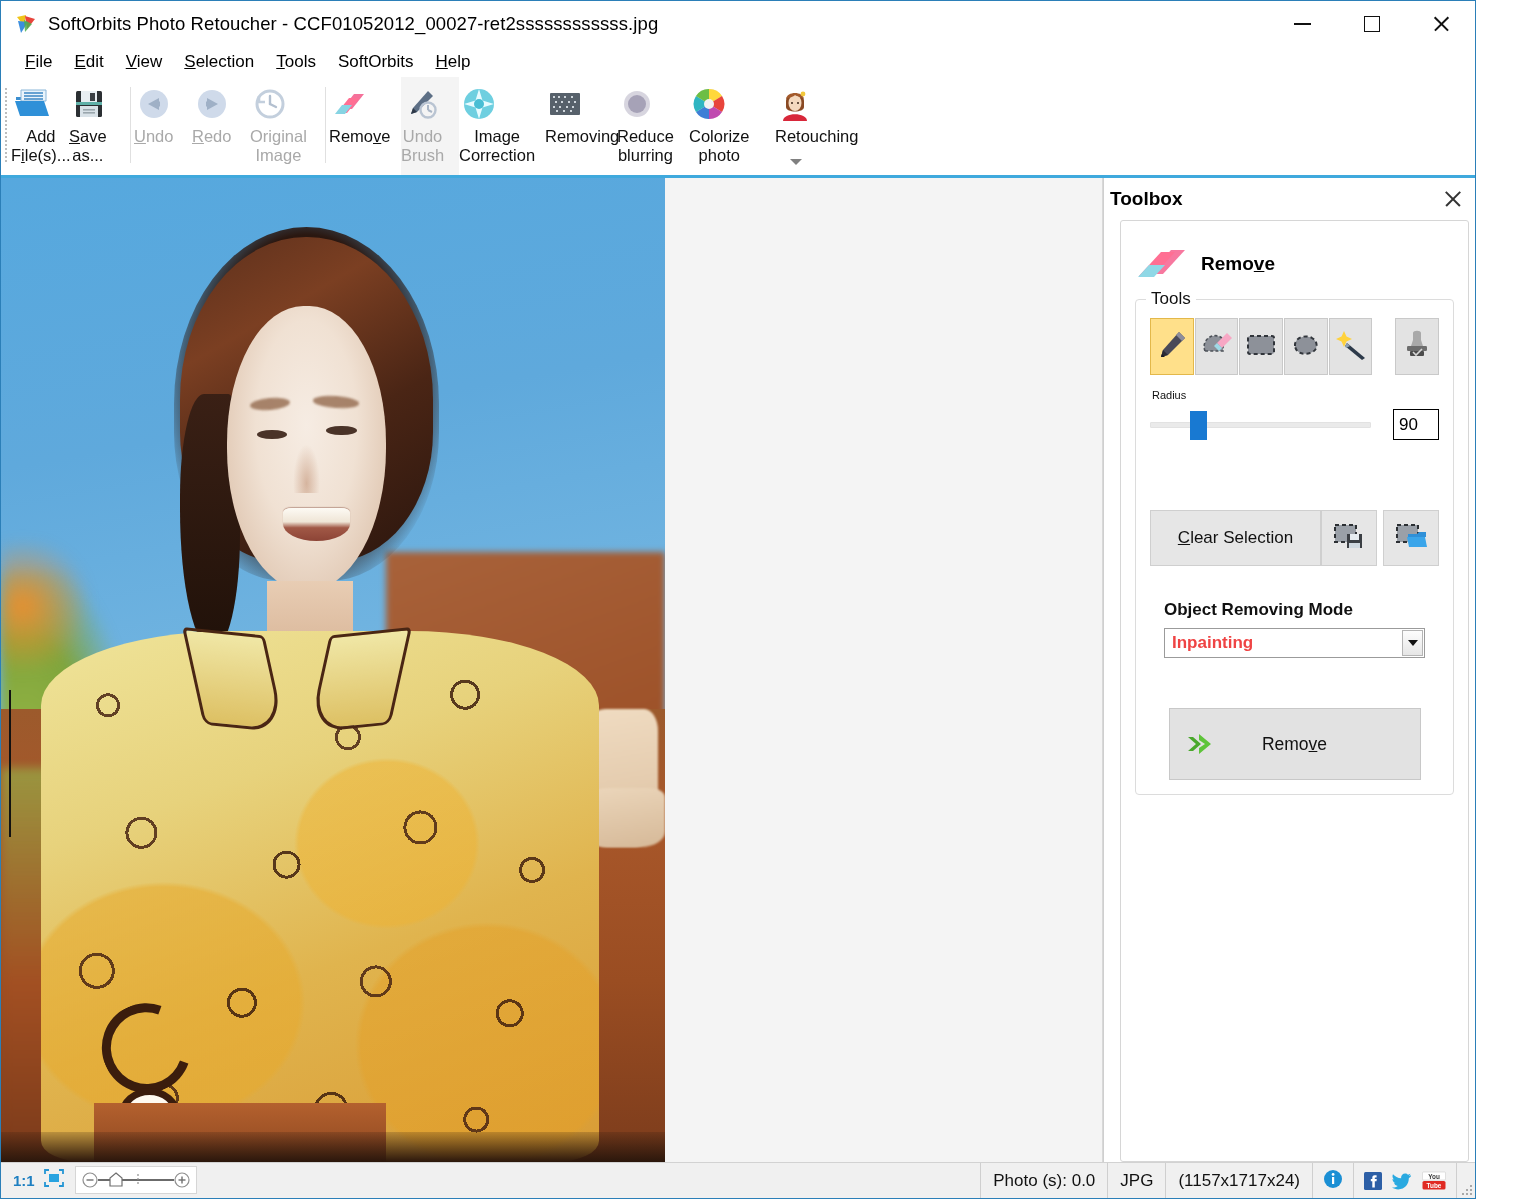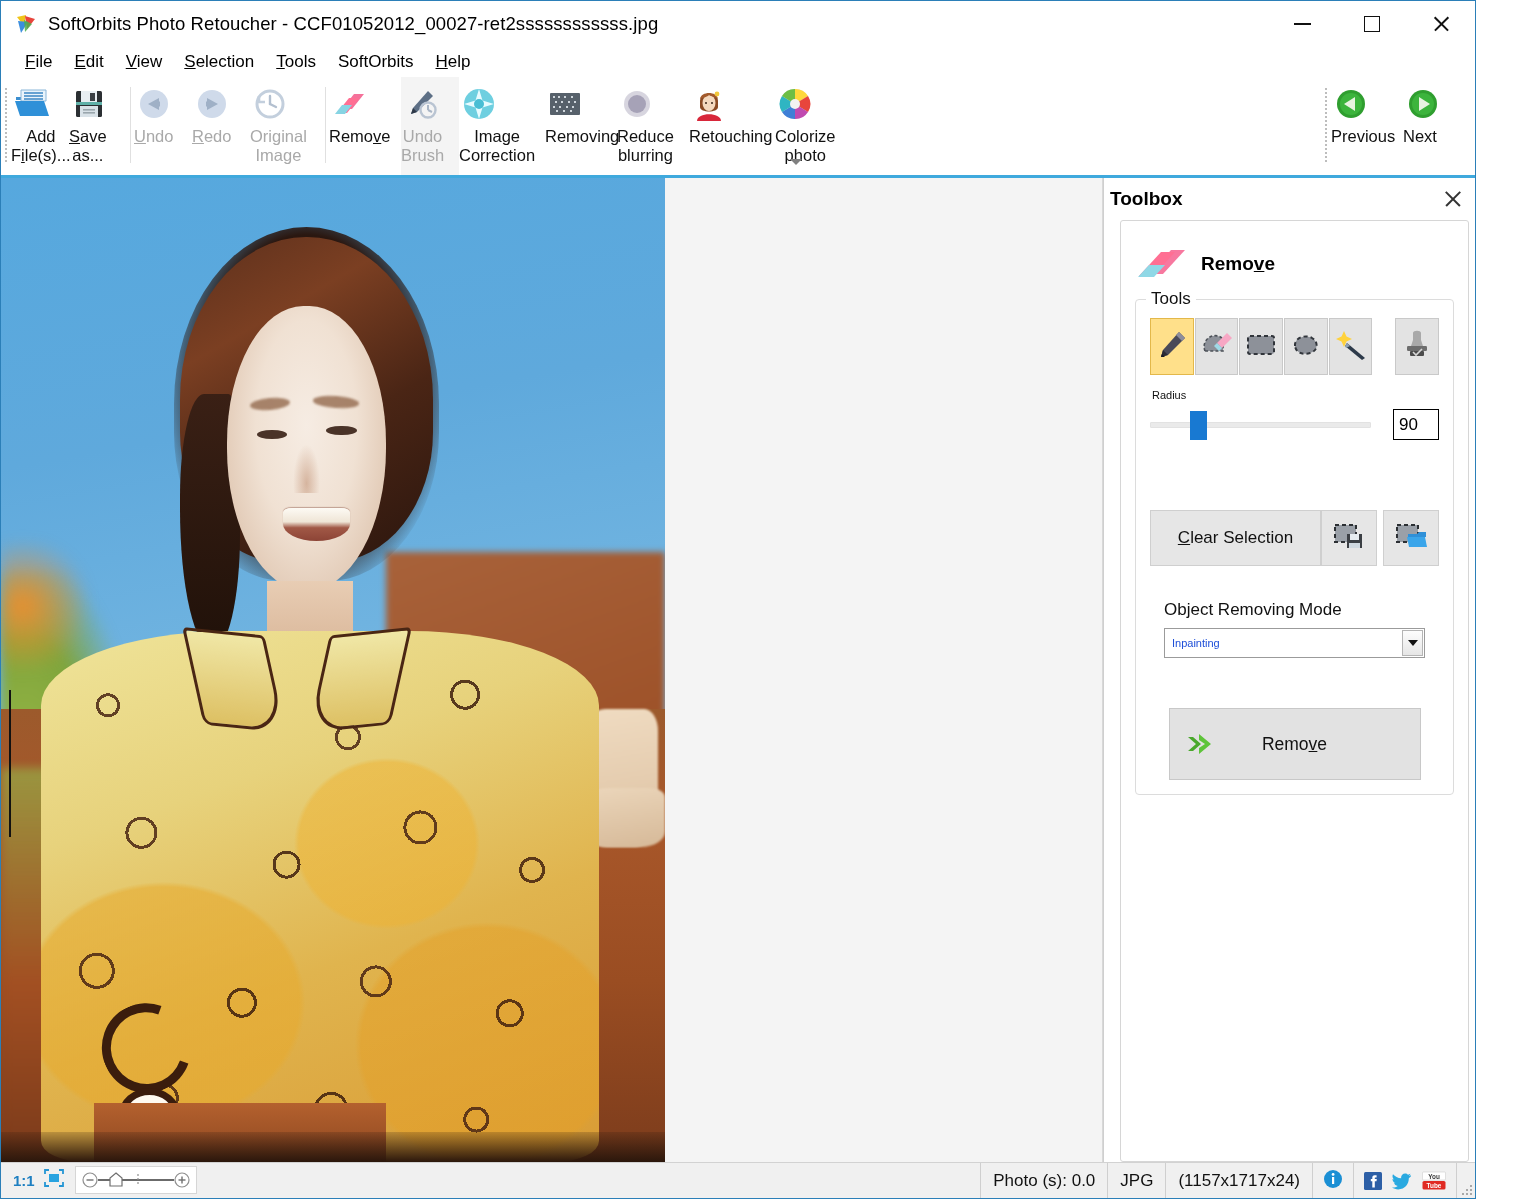--- a/index.html
+++ b/index.html
@@ -351,27 +351,27 @@
     border: 1px solid #cfcfcf; font-size: 17px; color: #111;
     display: flex; align-items: center; justify-content: center;
   }
   .clear-btn u { text-decoration: underline; }
   .sq-btns { margin-left: auto; display: flex; gap: 6px; }
   .sq-btn {
     width: 56px; height: 56px; background: #e6e6e6; border: 1px solid #cfcfcf;
     display: flex; align-items: center; justify-content: center;
   }
 
-  .mode-wrap { padding: 34px 14px 0 14px; }
+  .mode-wrap { padding: 34px 14px 0 14px; font-weight: bold; }
   .mode-lbl { font-size: 17px; color: #111; margin-bottom: 8px; }
   .combo {
     position: relative; height: 30px; border: 1px solid #9b9b9b; background: #fff;
     display: flex; align-items: center;
   }
-  .combo-text { font-size: 11px; color: #1d4ed8; padding-left: 7px; }
+  .combo-text { font-size: 17px; color: #ef4444; padding-left: 7px; }
   .combo-arrow {
     position: absolute; right: 1px; top: 1px; width: 21px; height: 26px;
     background: linear-gradient(180deg,#fdfdfd,#e6e6e6);
     border: 1px solid #b5b5b5;
     display: flex; align-items: center; justify-content: center;
   }
   .combo-arrow:after {
     content: ""; border-left: 5px solid transparent; border-right: 5px solid transparent;
     border-top: 6px solid #111;
   }
@@ -600,76 +600,51 @@
         <div class="rib-ico">
           <svg width="34" height="34" viewBox="0 0 34 34">
             <circle cx="17" cy="17" r="13" fill="#b6b3c4" opacity=".55"></circle>
             <circle cx="17" cy="17" r="9" fill="#9d99b0" opacity=".85"></circle>
           </svg>
         </div>
         <div class="rib-lbl">Reduce<br>blurring</div>
       </div>
       <div class="rib-btn xwide">
         <div class="rib-ico">
-          <svg width="32" height="34" viewBox="0 0 32 34">
-            <path d="M7 14 C7 5, 25 5, 25 14 L25 20 C25 26, 7 26, 7 20 Z" fill="#8a4a24"></path>
-            <ellipse cx="16" cy="16" rx="6.5" ry="8" fill="#f4d9bf"></ellipse>
-            <path d="M7 12 C8 4, 24 4, 25 12 C22 9, 18 10, 16 8 C13 11, 10 10, 7 12 Z" fill="#a35a2c"></path>
-            <circle cx="13" cy="16" r="1" fill="#3a2418"></circle>
-            <circle cx="19" cy="16" r="1" fill="#3a2418"></circle>
-            <path d="M4 34 C4 25, 28 25, 28 34 Z" fill="#d8273a"></path>
-            <circle cx="24" cy="7" r="2.4" fill="#f3c83c"></circle>
-          </svg>
-        </div>
-        <div class="rib-lbl">Retouching</div>
-      </div>
-      <div class="rib-btn xwide">
-        <div class="rib-ico">
           <svg width="36" height="36" viewBox="0 0 36 36">
             <circle cx="18" cy="18" r="15" fill="#dddddd"></circle>
             <path d="M18 18 L18 3 A15 15 0 0 1 31 10 Z" fill="#ffd83b"></path>
             <path d="M18 18 L31 10 A15 15 0 0 1 31 26 Z" fill="#e8453c"></path>
             <path d="M18 18 L31 26 A15 15 0 0 1 18 33 Z" fill="#c04ab0"></path>
             <path d="M18 18 L18 33 A15 15 0 0 1 5 26 Z" fill="#3f7fd6"></path>
             <path d="M18 18 L5 26 A15 15 0 0 1 5 10 Z" fill="#2fb5c2"></path>
             <path d="M18 18 L5 10 A15 15 0 0 1 18 3 Z" fill="#6dbe45"></path>
             <circle cx="18" cy="18" r="5" fill="#f2f2f2"></circle>
           </svg>
         </div>
         <div class="rib-lbl">Colorize<br>photo</div>
       </div>
+      <div class="rib-btn xwide">
+        <div class="rib-ico">
+          <svg width="32" height="34" viewBox="0 0 32 34">
+            <path d="M7 14 C7 5, 25 5, 25 14 L25 20 C25 26, 7 26, 7 20 Z" fill="#8a4a24"></path>
+            <ellipse cx="16" cy="16" rx="6.5" ry="8" fill="#f4d9bf"></ellipse>
+            <path d="M7 12 C8 4, 24 4, 25 12 C22 9, 18 10, 16 8 C13 11, 10 10, 7 12 Z" fill="#a35a2c"></path>
+            <circle cx="13" cy="16" r="1" fill="#3a2418"></circle>
+            <circle cx="19" cy="16" r="1" fill="#3a2418"></circle>
+            <path d="M4 34 C4 25, 28 25, 28 34 Z" fill="#d8273a"></path>
+            <circle cx="24" cy="7" r="2.4" fill="#f3c83c"></circle>
+          </svg>
+        </div>
+        <div class="rib-lbl">Retouching</div>
+      </div>
     </div>
 
     <div class="rib-expander"></div>
 
-    <div class="rib-right">
-      <div class="rib-grip">
-          <i></i>
-        </div>
-      <div class="rib-btn wide">
-        <div class="rib-ico">
-          <svg width="32" height="32" viewBox="0 0 32 32">
-            <circle cx="16" cy="16" r="14" fill="#2f9e2f"></circle>
-            <circle cx="16" cy="16" r="11" fill="#3cb43c"></circle>
-            <path d="M20 9 L9 16 L20 23 Z" fill="#e8f3e0"></path>
-          </svg>
-        </div>
-        <div class="rib-lbl">Previous</div>
-      </div>
-      <div class="rib-btn wide">
-        <div class="rib-ico">
-          <svg width="32" height="32" viewBox="0 0 32 32">
-            <circle cx="16" cy="16" r="14" fill="#2f9e2f"></circle>
-            <circle cx="16" cy="16" r="11" fill="#3cb43c"></circle>
-            <path d="M12 9 L23 16 L12 23 Z" fill="#e8f3e0"></path>
-          </svg>
-        </div>
-        <div class="rib-lbl">Next</div>
-      </div>
-    </div>
   </div>
 
   <div class="body">
 
     <div class="canvas-wrap">
       <div class="photo">
         <div class="photo-inner">
           <div class="ph-sky"></div>
           <div class="ph-ground2"></div>
           <div class="ph-left-green"></div>

